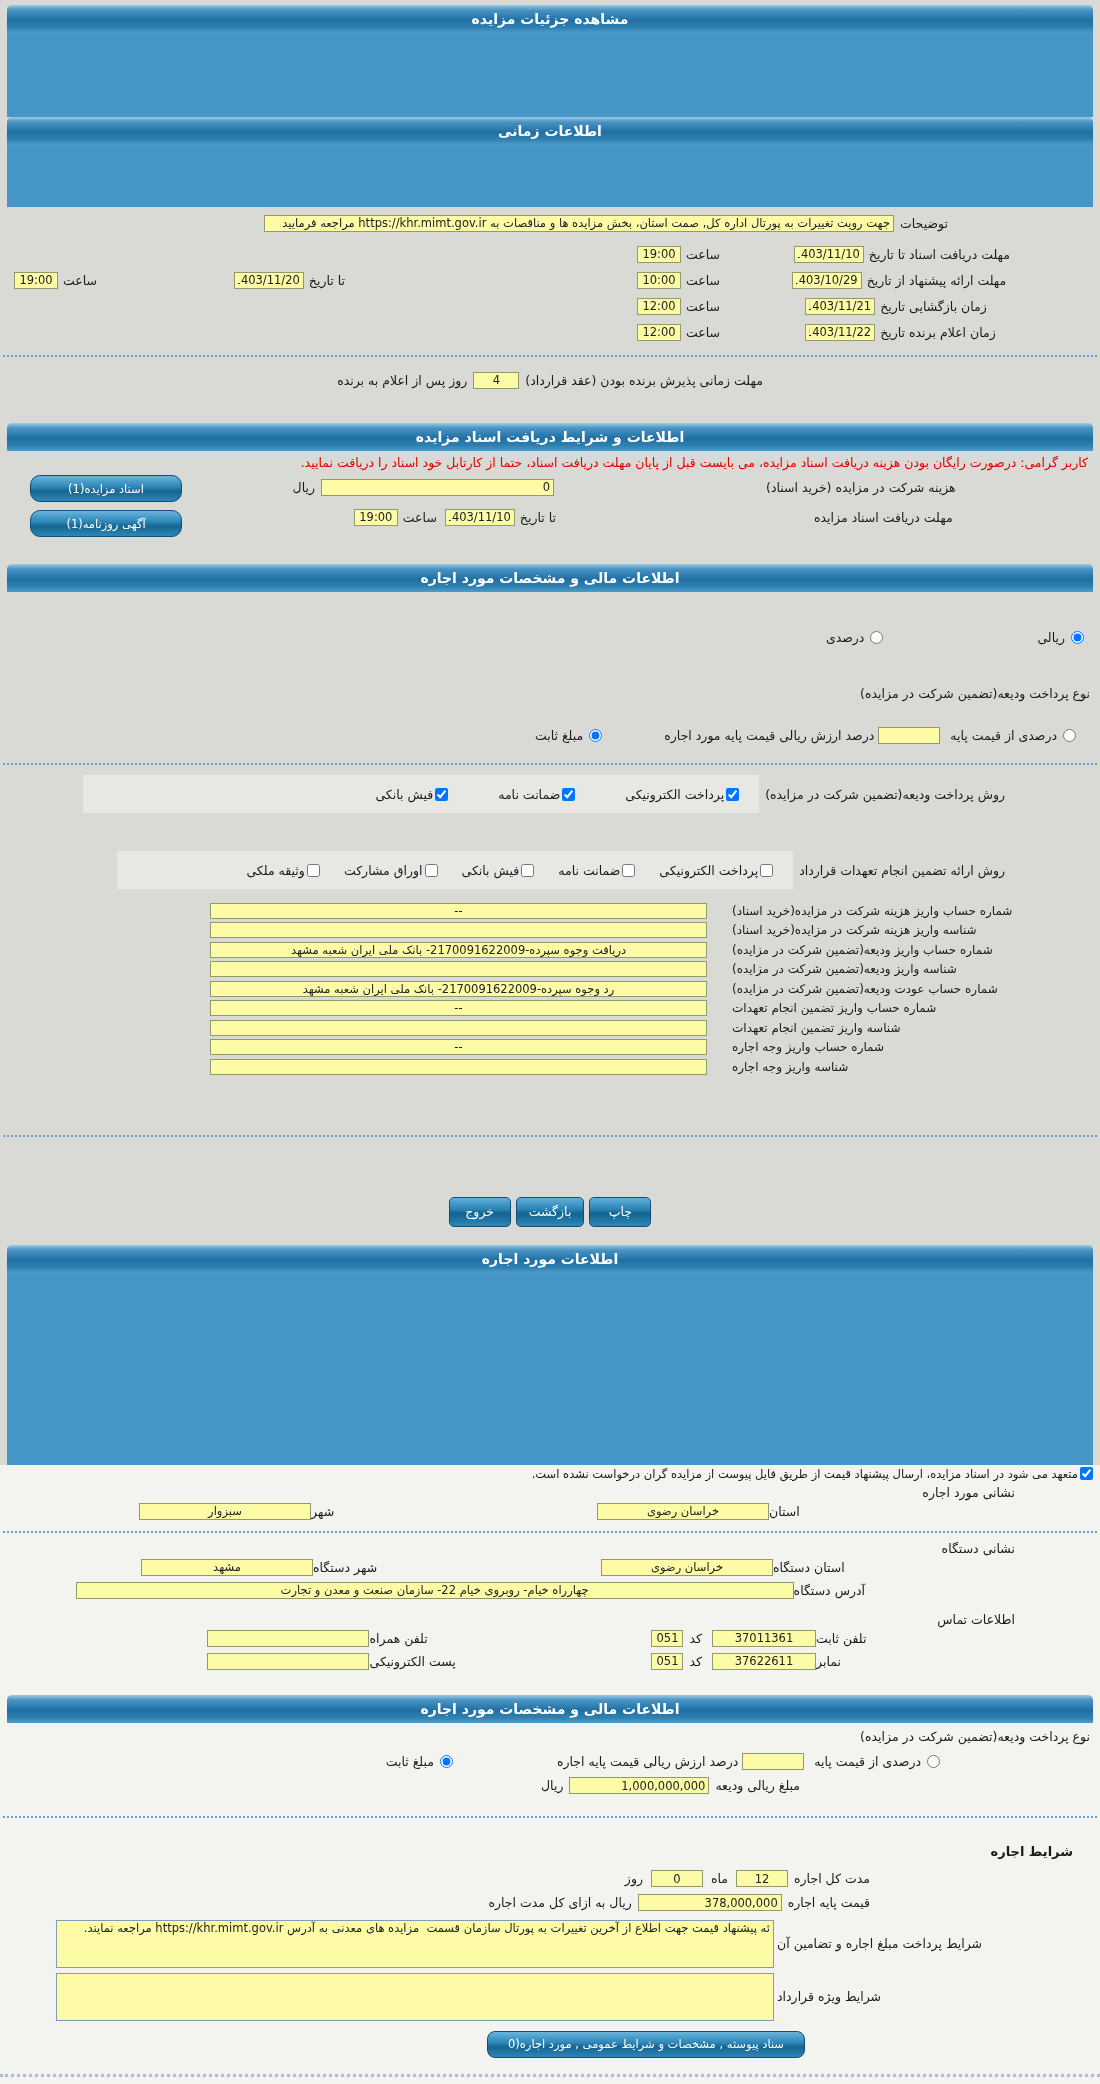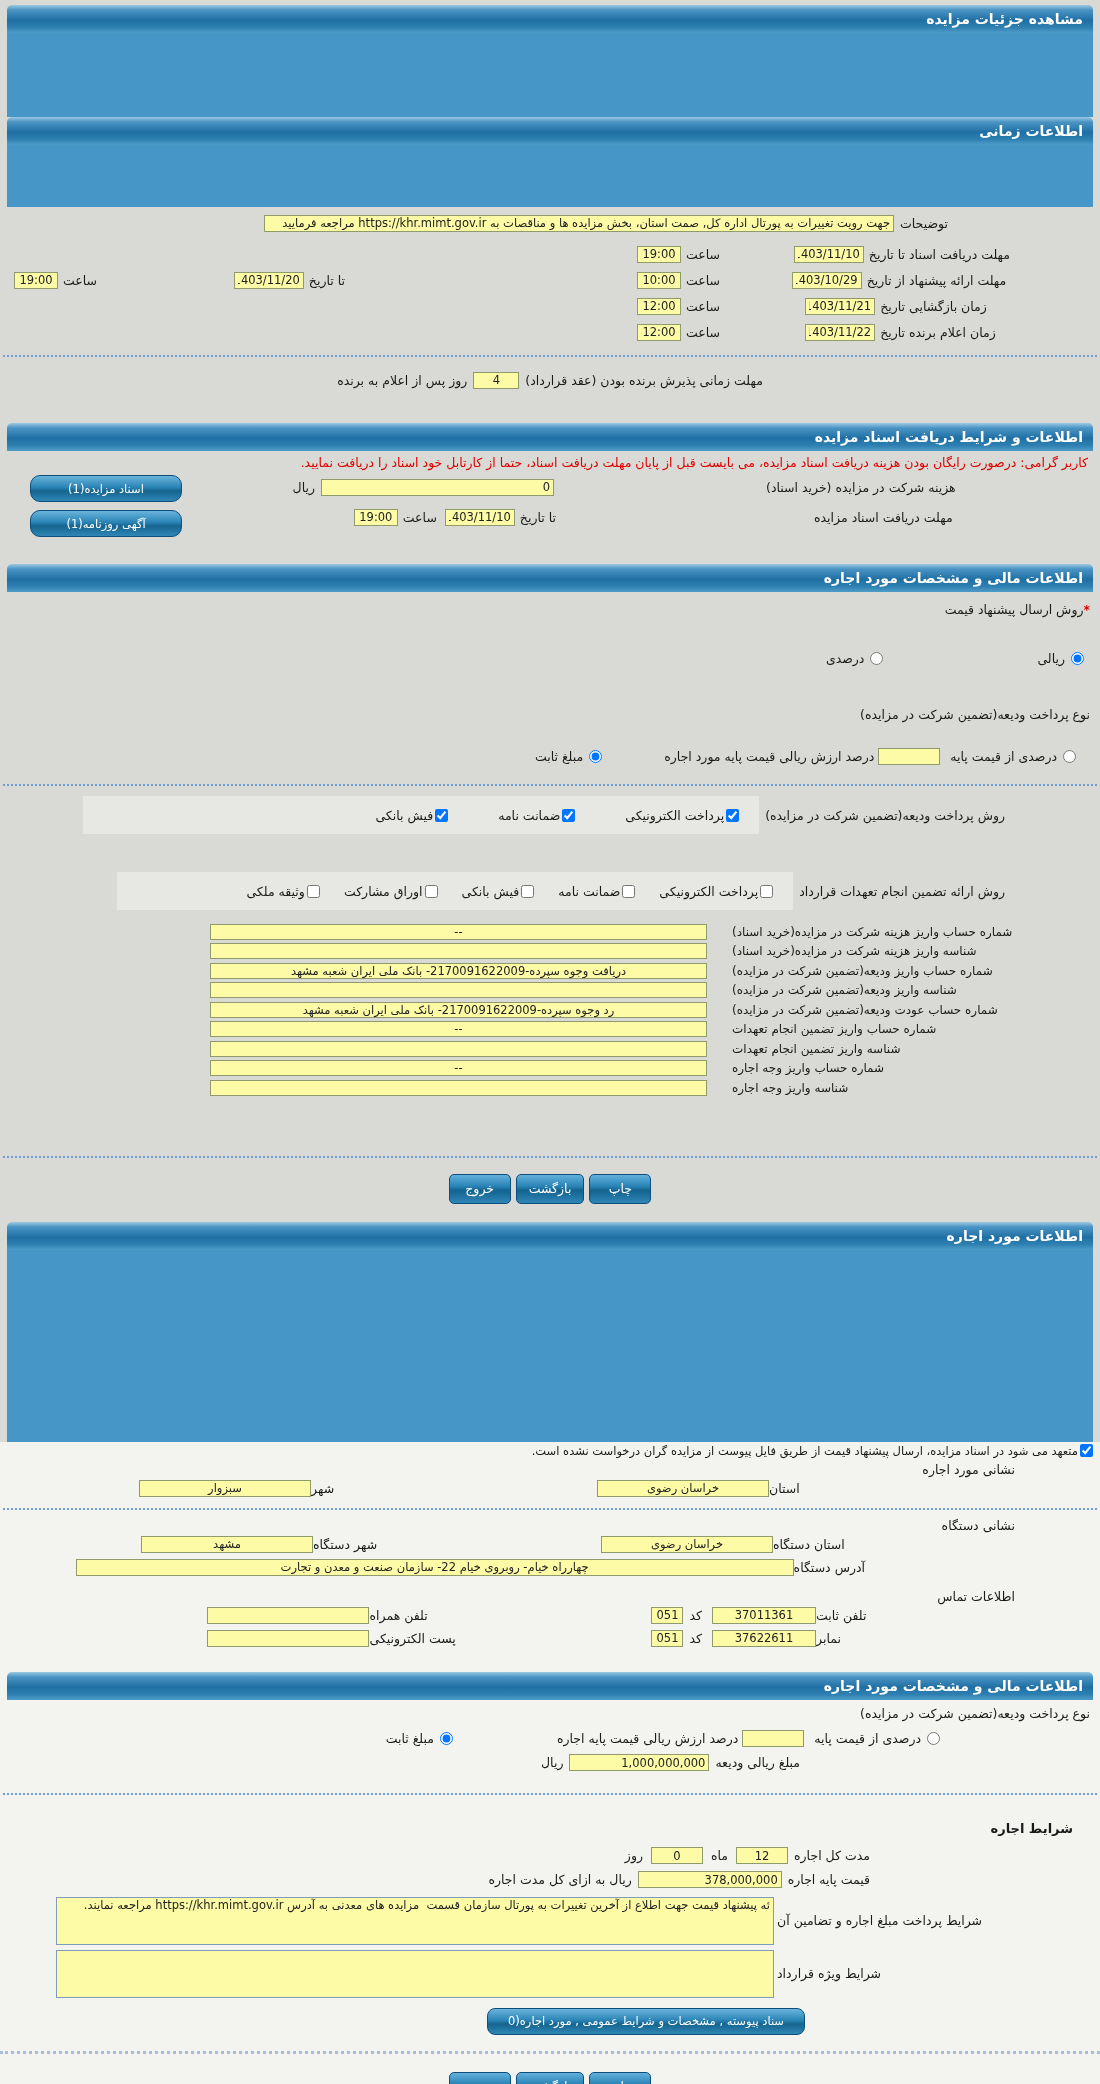--- a/index.html
+++ b/index.html
@@ -20,20 +20,21 @@
     height:28px;
     margin:0 7px;
     border-radius:5px 5px 0 0;
     background:linear-gradient(180deg,#9cc9e2 0%,#4a94c4 18%,#1f6fa4 55%,#2e80b2 80%,#4f9cc8 100%);
     color:#fff;
     font-weight:bold;
     font-size:14px;
     display:flex;
     align-items:center;
     padding:0 10px;
+    justify-content:center;
   }
   .bar.standalone { margin-top:22px; }
   .blue-body { background:#4697c7; margin:0 7px; }
   .h84 { height:84px; } .h62 { height:62px; } .h192 { height:192px; }
 
   .content { padding:4px 0 8px 0; }
   .row { display:flex; align-items:center; min-height:24px; }
 
   
   input[type=text], textarea {
@@ -73,20 +74,21 @@
     background:linear-gradient(180deg,#63b0da 0%,#2a84b6 40%,#13638f 55%,#2f86b6 100%);
     border:1px solid #0c4f7c;
     border-radius:5px;
     color:#fff;
     font-family:"DejaVu Sans",sans-serif;
     font-size:12.5px;
     height:30px;
     min-width:62px;
     padding:0 12px;
     cursor:pointer;
+    margin-top:44px;
   }
   .btn-small {
     background:linear-gradient(180deg,#6ab4dc 0%,#2a84b6 45%,#15658f 60%,#2f86b6 100%);
     border:1px solid #0c4f7c;
     border-radius:10px;
     color:#fff;
     font-size:11.5px;
     height:27px;
     width:152px;
     cursor:pointer;
@@ -268,23 +270,20 @@
     <div class="side-btns">
       <button class="btn-small">اسناد مزایده(1)</button>
       <button class="btn-small">آگهی روزنامه(1)</button>
     </div>
   </div>
 
   <div class="bar standalone">
     <span>اطلاعات مالی و مشخصات مورد اجاره</span>
   </div>
   <div class="content">
-    <div class="fin-lbl" style="padding-right:10px;">
-      <span class="req">*</span><span>روش ارسال پیشنهاد قیمت</span>
-    </div>
     <div class="radio-row" style="padding-right:14px;margin-top:30px;height:22px;">
       <input type="radio" name="pm1" checked="checked" style="">
       <span>ریالی</span>
       <input type="radio" name="pm1" style="margin-right: 150px;">
       <span>درصدی</span>
     </div>
     <div class="fin-lbl" style="padding-right:10px;margin-top:32px;">نوع پرداخت ودیعه(تضمین شرکت در مزایده)</div>
     <div class="radio-row" style="padding-right:22px;margin-top:22px;height:24px;">
       <input type="radio" name="dt1" style="">
       <span>درصدی از قیمت پایه</span>

